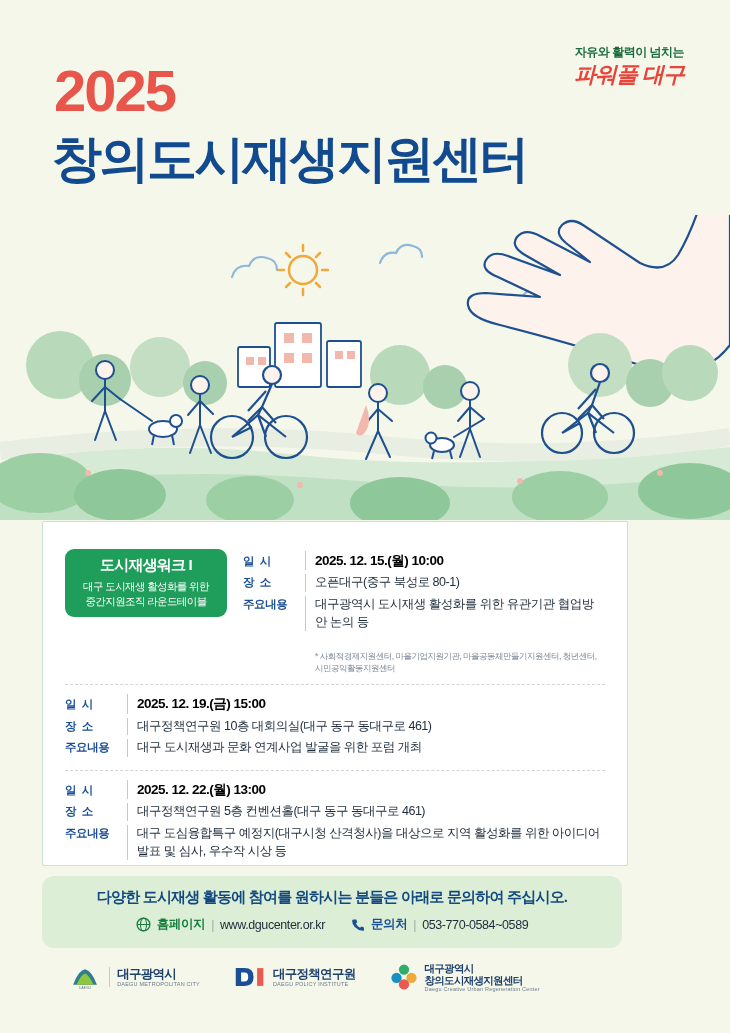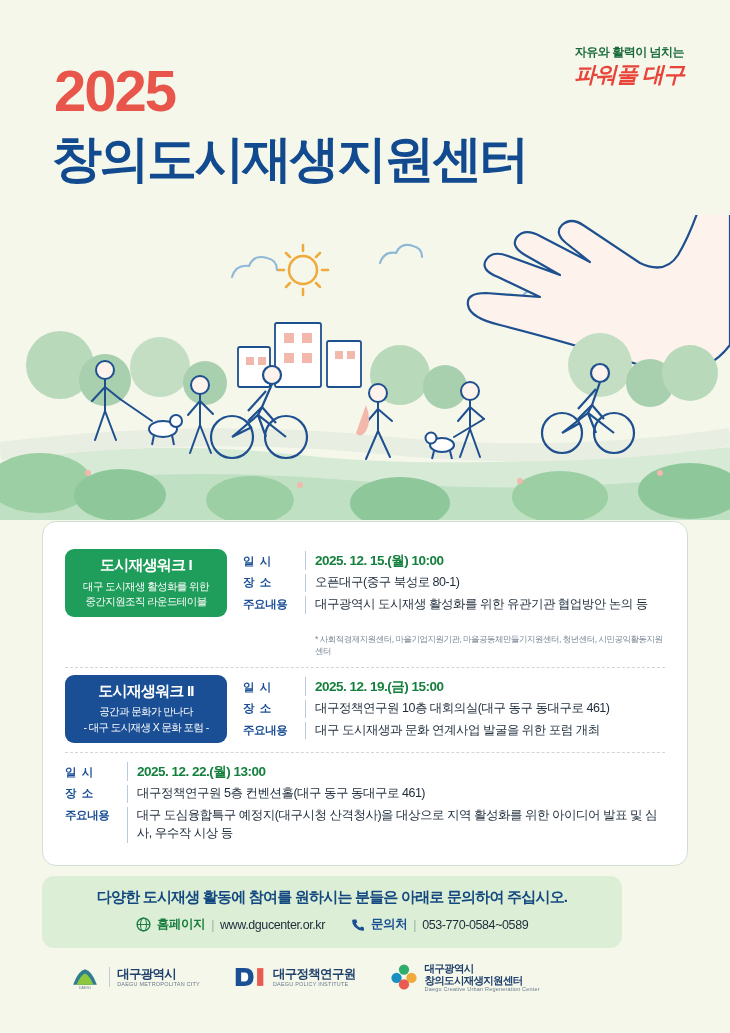--- a/index.html
+++ b/index.html
@@ -63,24 +63,24 @@
     position: absolute;
     top: 215px; left: 0;
     width: 730px; height: 305px;
     overflow: hidden;
   }
 
   
   .card {
     position: absolute;
     top: 521px; left: 42px;
-    width: 646px; height: 345px;
+    width: 586px; height: 345px;
     background: #ffffff;
     border: 1.5px solid #cfe0d3;
-    border-radius: 14px;
+    border-radius: 2px;
     padding: 20px 22px 14px 22px;
   }
   .row {
     display: flex;
     align-items: flex-start;
     gap: 16px;
     padding: 7px 0 9px 0;
   }
   .row + .row { border-top: 1px dashed #cfd9cf; }
   .tagbox {
@@ -127,21 +127,21 @@
     align-self: stretch;
     background: #b9c9de;
     margin-right: 9px;
   }
   .dval {
     font-size: 12.5px;
     color: #1d2b3a;
     letter-spacing: -0.5px;
     line-height: 1.42;
   }
-  .dval.strong { font-weight: bold; font-size: 13.5px; color: #15803d; }
+  .dval.strong { font-weight: bold; font-size: 13.5px; color: #000000; }
   .note {
     font-size: 8.5px;
     color: #7a8796;
     letter-spacing: -0.5px;
     margin-top: 20px;
     margin-left: 72px;
   }
 
   
   .contact {
@@ -371,25 +371,20 @@
         <div class="dline">
           <div class="dlabel wide">주요내용</div>
           <div class="dsep"></div>
           <div class="dval">대구광역시 도시재생 활성화를 위한 유관기관 협업방안 논의 등</div>
         </div>
         <div class="note">* 사회적경제지원센터, 마을기업지원기관, 마을공동체만들기지원센터, 청년센터, 시민공익활동지원센터</div>
       </div>
     </div>
 
     <div class="row">
-      <div class="tagbox b">
-        <div class="t">도시재생워크 II</div>
-        <div class="s" style="white-space:pre-line">공간과 문화가 만나다
-- 대구 도시재생 X 문화 포럼 -</div>
-      </div>
       <div class="details">
         <div class="dline">
           <div class="dlabel">일        시</div>
           <div class="dsep"></div>
           <div class="dval strong">2025. 12. 19.(금) 15:00</div>
         </div>
         <div class="dline">
           <div class="dlabel">장        소</div>
           <div class="dsep"></div>
           <div class="dval">대구정책연구원 10층 대회의실(대구 동구 동대구로 461)</div>

